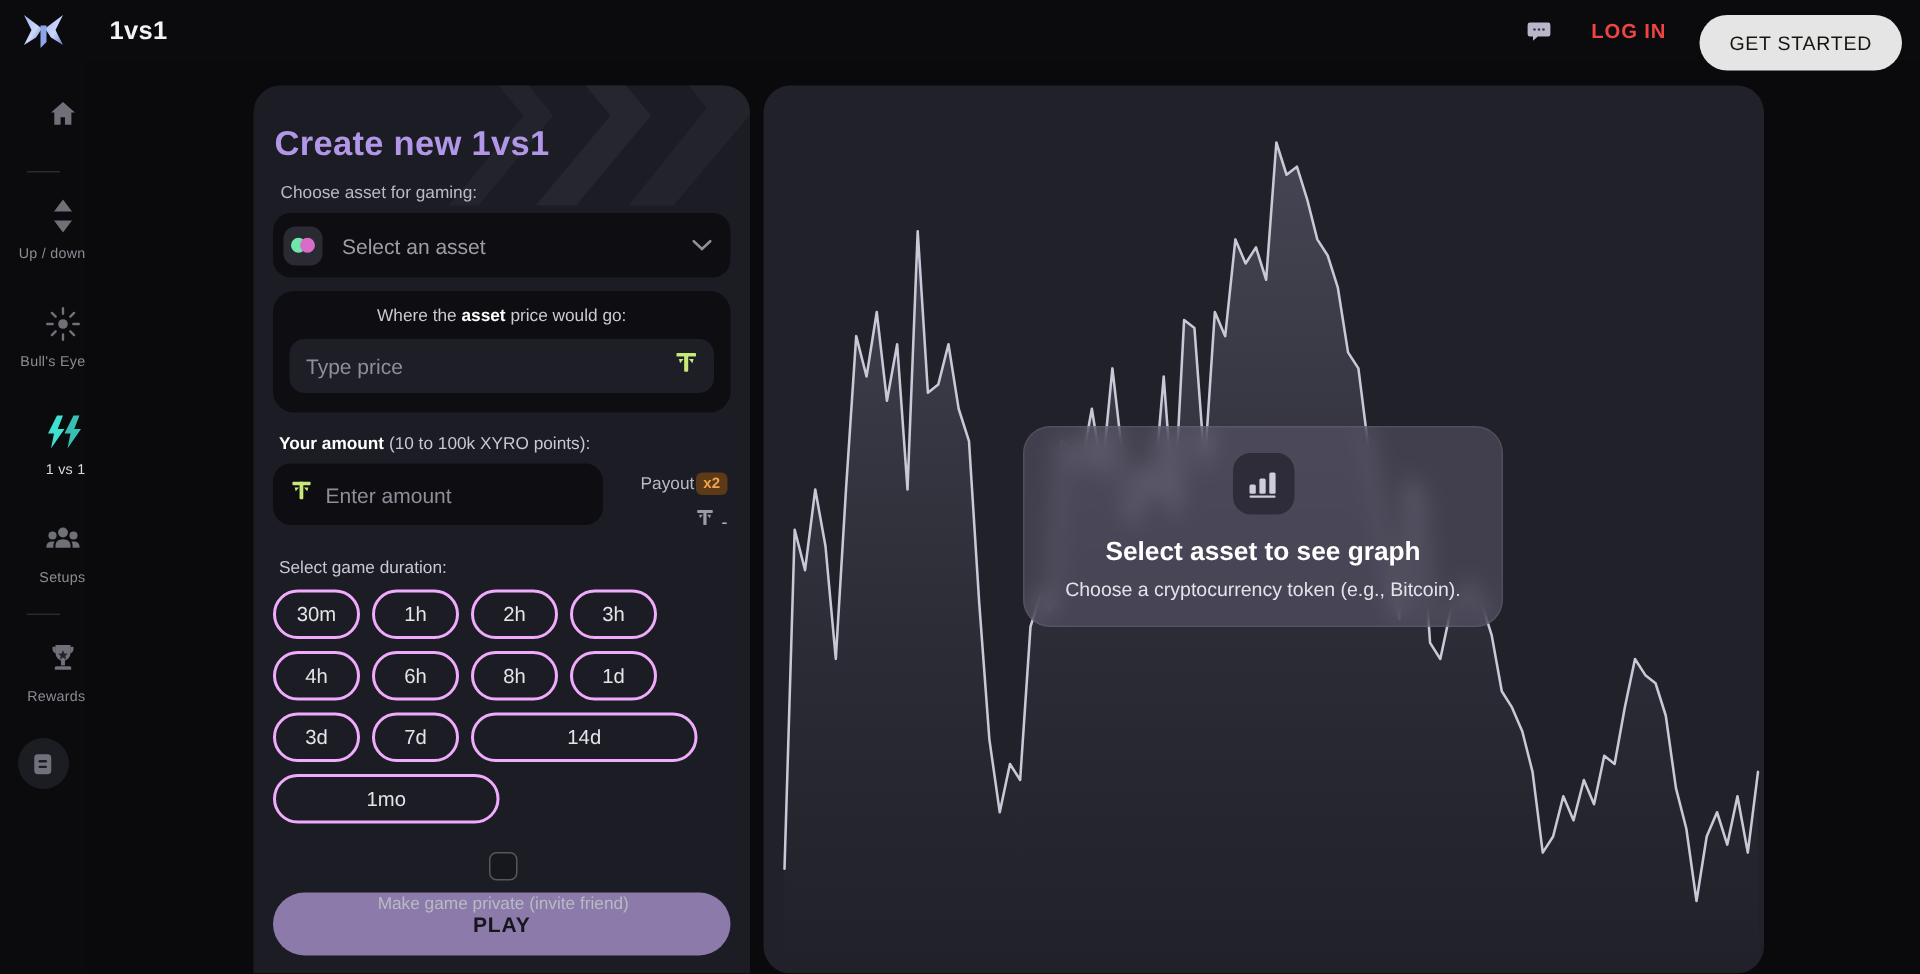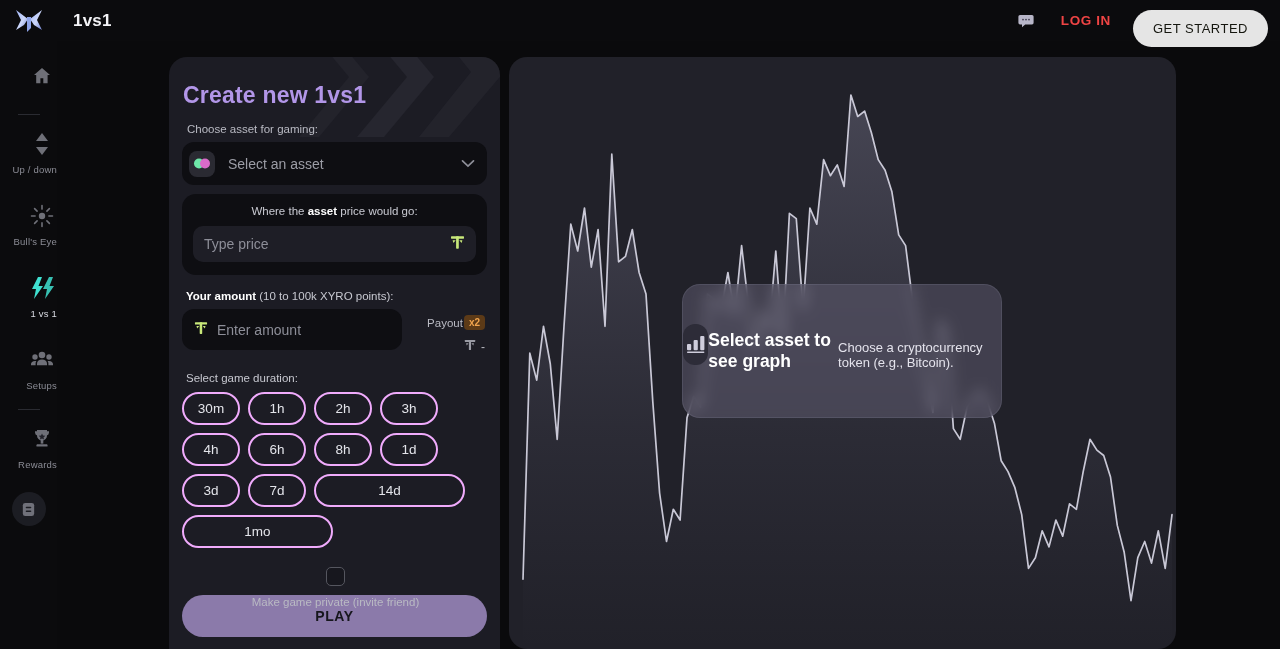--- a/index.html
+++ b/index.html
@@ -167,21 +167,21 @@
   .chart-panel {
     position: absolute; left: 509px; top: 57px; width: 667px; height: 592px;
     background: #212129; border-radius: 18px; overflow: hidden;
   }
   .chart-svg { position: absolute; inset: 0; width: 667px; height: 592px; }
   .chart-overlay {
     position: absolute; left: 173px; top: 227px; width: 320px; height: 134px;
     background: rgba(92,90,110,.55);
     border: 1px solid rgba(150,148,170,.18);
     border-radius: 18px;
-    display: flex; align-items: center; justify-content: center;
+    display: flex; flex-direction: column; align-items: center; justify-content: center;
     backdrop-filter: blur(7px);
   }
   .overlay-icon {
     width: 41px; height: 41px; border-radius: 12px; background: #2d2c38;
     display: flex; align-items: center; justify-content: center; margin-bottom: 14px;
   }
   .overlay-title { font-size: 17.5px; font-weight: bold; color: #ffffff; }
   .overlay-sub { font-size: 13px; color: #e4e3ec; margin-top: 7px; }
 </style>
 </head>

